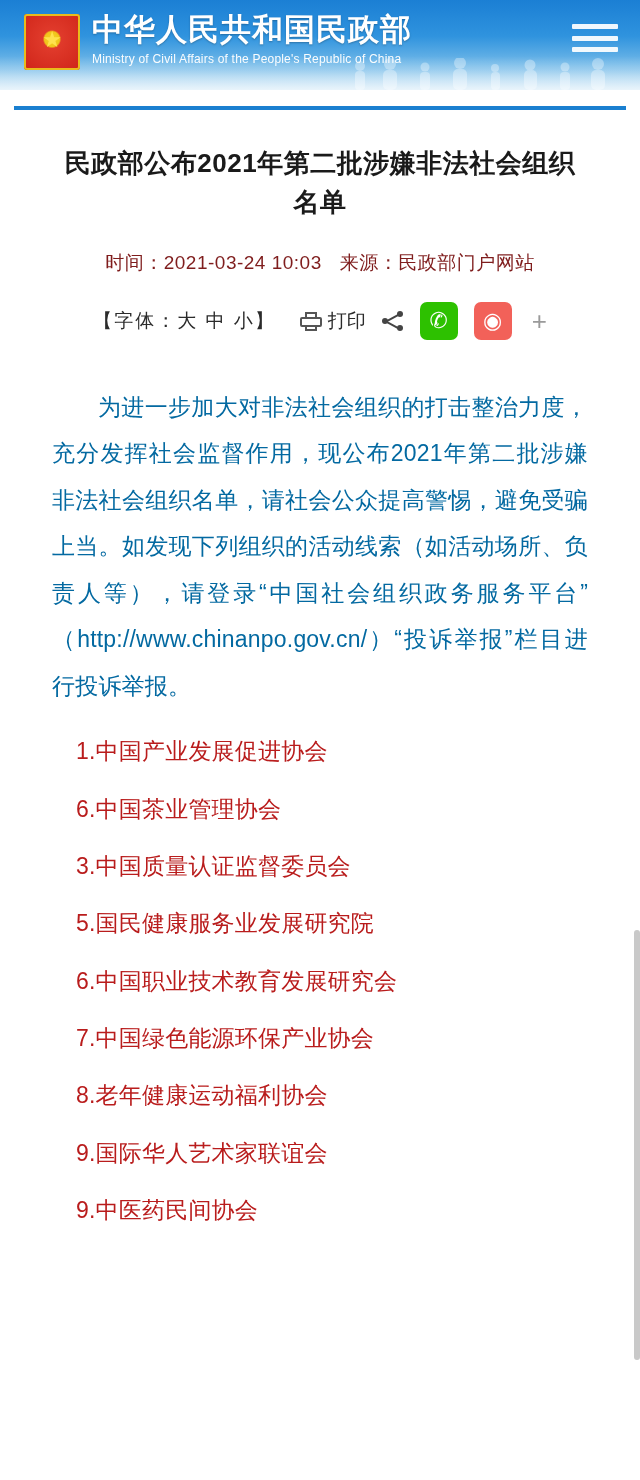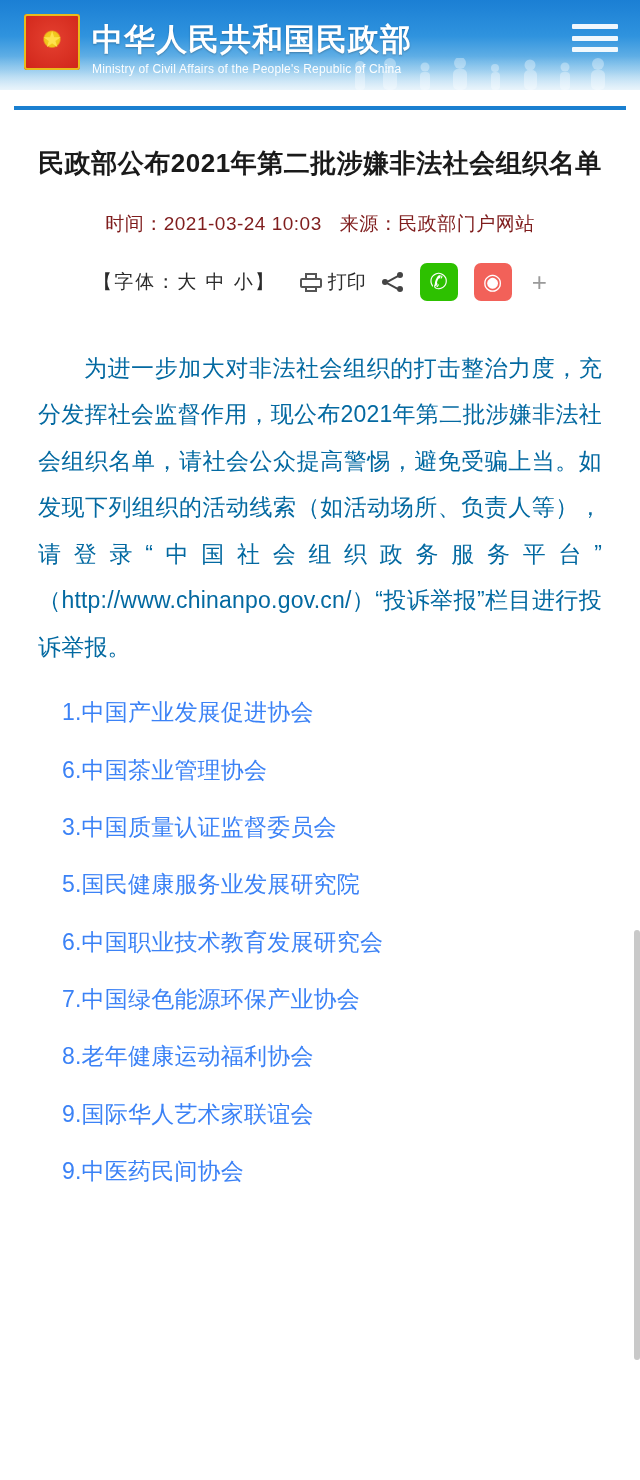--- a/index.html
+++ b/index.html
@@ -53,21 +53,21 @@
     left: 50%;
     top: 46%;
     transform: translate(-50%, -50%);
     color: #ffe14d;
     font-size: 22px;
     line-height: 1;
   }
   .header-titles {
     position: absolute;
     left: 92px;
-    top: 23px;
+    top: 13px;
     color: #ffffff;
   }
   .header-title-cn {
     font-size: 31px;
     font-weight: bold;
     letter-spacing: 1px;
     line-height: 1.12;
     text-shadow: 0 1px 2px rgba(0,0,0,0.25);
     white-space: nowrap;
   }
@@ -101,21 +101,21 @@
 
   
   .top-rule {
     height: 4px;
     background: #1a7fd0;
     margin: 16px 14px 0 14px;
   }
 
   
   .article {
-    padding: 0 38px;
+    padding: 0 52px;
     box-sizing: border-box;
   }
   .article-title {
     font-size: 26px;
     font-weight: bold;
     color: #1a1a1a;
     line-height: 1.5;
     text-align: center;
     margin: 34px 0 0 0;
     letter-spacing: 0.5px;
@@ -237,21 +237,21 @@
     letter-spacing: 0.2px;
   }
 
   .org-list {
     margin-top: 26px;
     padding-left: 24px;
   }
   .org-item {
     font-size: 23px;
     line-height: 1.45;
-    color: #3b82f6;
+    color: #b91c1c;
     margin-bottom: 24px;
     letter-spacing: 0.2px;
   }
 
   
   .scrollbar-track {
     position: absolute;
     right: 0;
     top: 0;
     width: 6px;

